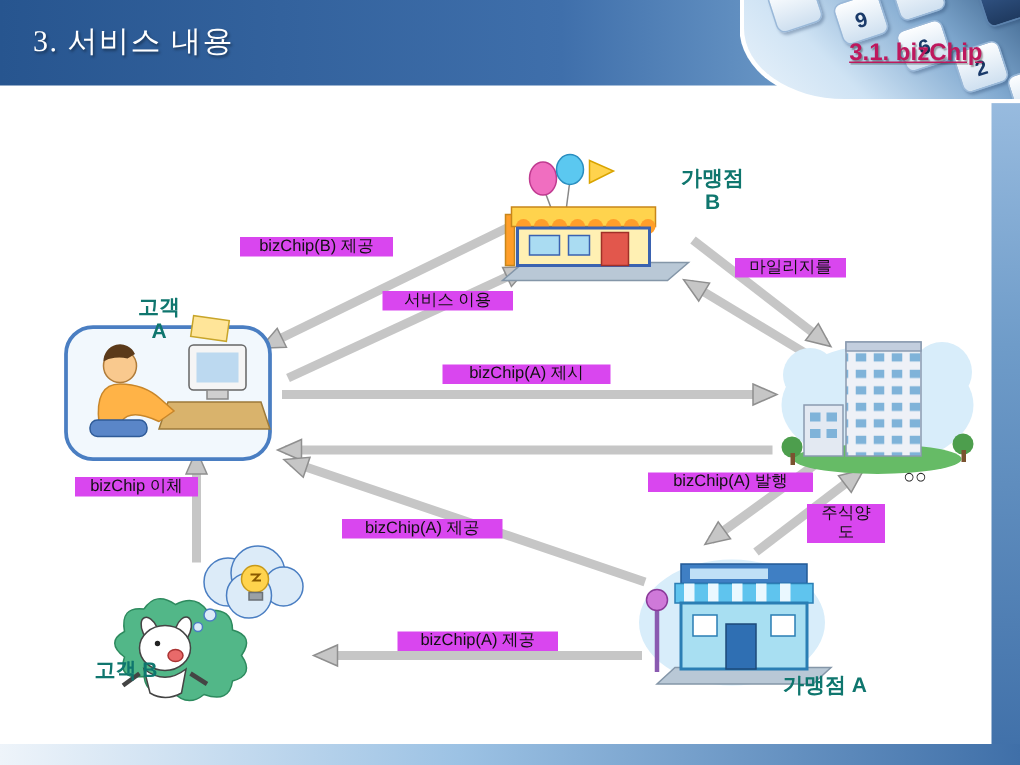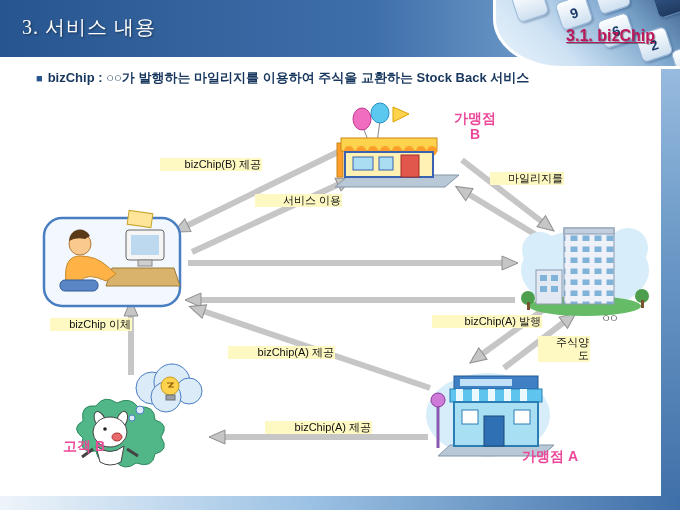--- a/index.html
+++ b/index.html
@@ -27,23 +27,23 @@
     transform:rotate(-18deg);box-shadow:1px 2px 2px rgba(40,70,110,.35);}
   .key.dark{background:linear-gradient(#35598c,#1f3a60);border-color:#5d83ae;color:#cfe0f0;}
   .section-label{position:absolute;right:46px;top:27px;color:#be185d;font-size:16px;
     font-weight:bold;text-decoration:underline;z-index:5;text-shadow:1px 1px 1px rgba(0,0,0,.35);}
   
   .subtitle{position:absolute;left:36px;top:69px;width:610px;font-size:13px;font-weight:bold;
     color:#17365d;white-space:nowrap;}
   .subtitle .bullet{color:#27558f;font-size:11px;margin-right:5px;}
   
   .flabel{position:absolute;font-size:11px;line-height:13px;color:#111;
-    text-align:right;background:#fef9c3;padding:0 1px;}
+    text-align:center;background:#d946ef;padding:0 1px;}
   .elabel{position:absolute;font-size:14px;line-height:16px;font-weight:bold;
-    color:#ec4899;text-align:center;}
+    color:#0f766e;text-align:center;}
   .elabel.black{color:#111;font-size:13px;font-weight:normal;}
   svg.diagram{position:absolute;left:0;top:0;}
 </style>
 </head>
 <body>
 
 <div class="slide">
 
   <div class="right-strip"></div>
   <div class="bottom-strip"></div>
@@ -56,23 +56,20 @@
     <div class="key" style="left:62px;top:-2px">9</div>
     <div class="key" style="left:100px;top:-18px"></div>
     <div class="key" style="left:104px;top:16px">6</div>
     <div class="key" style="left:142px;top:30px">2</div>
     <div class="key" style="left:178px;top:46px">3</div>
     <div class="key dark" style="left:158px;top:-14px"></div>
     <div class="key dark" style="left:190px;top:2px"></div>
   </div>
   <div class="section-label">3.1. bizChip</div>
 
-  <div class="subtitle">
-    <span class="bullet">■</span><span>bizChip</span><span> : ○○가 발행하는 마일리지를 이용하여 주식을 교환하는 </span><span>Stock Back</span><span> 서비스</span>
-  </div>
 
   <svg class="diagram" width="680" height="510" viewBox="0 0 680 510">
     <defs>
       <marker id="ah" markerUnits="userSpaceOnUse" markerWidth="20" markerHeight="18" refX="12" refY="8" orient="auto">
         <path d="M1,1 L17,8 L1,15 Z" fill="#c6c6c6" stroke="#8f8f8f" stroke-width="1"></path>
       </marker>
       <pattern id="winpat" width="12" height="11" patternUnits="userSpaceOnUse">
         <rect width="12" height="11" fill="#eef1f7"></rect>
         <rect x="2.5" y="2.5" width="7" height="5.5" fill="#7fb3d9"></rect>
       </pattern>
@@ -189,30 +186,35 @@
       <rect x="34" y="42" width="84" height="44" fill="#a8dff2" stroke="#2a7eb4" stroke-width="2"></rect>
       <rect x="64" y="56" width="20" height="30" fill="#2f6fb3" stroke="#1d4a7a"></rect>
       <rect x="42" y="50" width="16" height="14" fill="#ffffff" stroke="#2a7eb4"></rect>
       <rect x="94" y="50" width="16" height="14" fill="#ffffff" stroke="#2a7eb4"></rect>
     </g>
   </svg>
 
   <div class="flabel" style="left:160px;top:158px;width:100px">bizChip(B) 제공</div>
   <div class="flabel" style="left:255px;top:194px;width:85px">서비스 이용</div>
   <div class="flabel" style="left:490px;top:172px;width:72px">마일리지를</div>
+  <div class="flabel" style="left:295px;top:243px;width:110px">bizChip(A) 제시</div>
   <div class="flabel" style="left:50px;top:318px;width:80px">bizChip 이체</div>
   <div class="flabel" style="left:432px;top:315px;width:108px">bizChip(A) 발행</div>
   <div class="flabel" style="left:538px;top:336px;width:50px">
     <div>주식양</div>
     <div>도</div>
   </div>
   <div class="flabel" style="left:228px;top:346px;width:105px">bizChip(A) 제공</div>
   <div class="flabel" style="left:265px;top:421px;width:105px">bizChip(A) 제공</div>
 
   <div class="elabel" style="left:440px;top:110px;width:70px">
     <div>가맹점</div>
     <div>B</div>
   </div>
+  <div class="elabel" style="left:76px;top:196px;width:60px">
+    <div>고객</div>
+    <div>A</div>
+  </div>
   <div class="elabel black" style="left:588px;top:310px;width:44px">○○</div>
   <div class="elabel" style="left:52px;top:438px;width:64px">고객 B</div>
   <div class="elabel" style="left:508px;top:448px;width:84px">가맹점 A</div>
 
 </div>
 
 </body></html>

